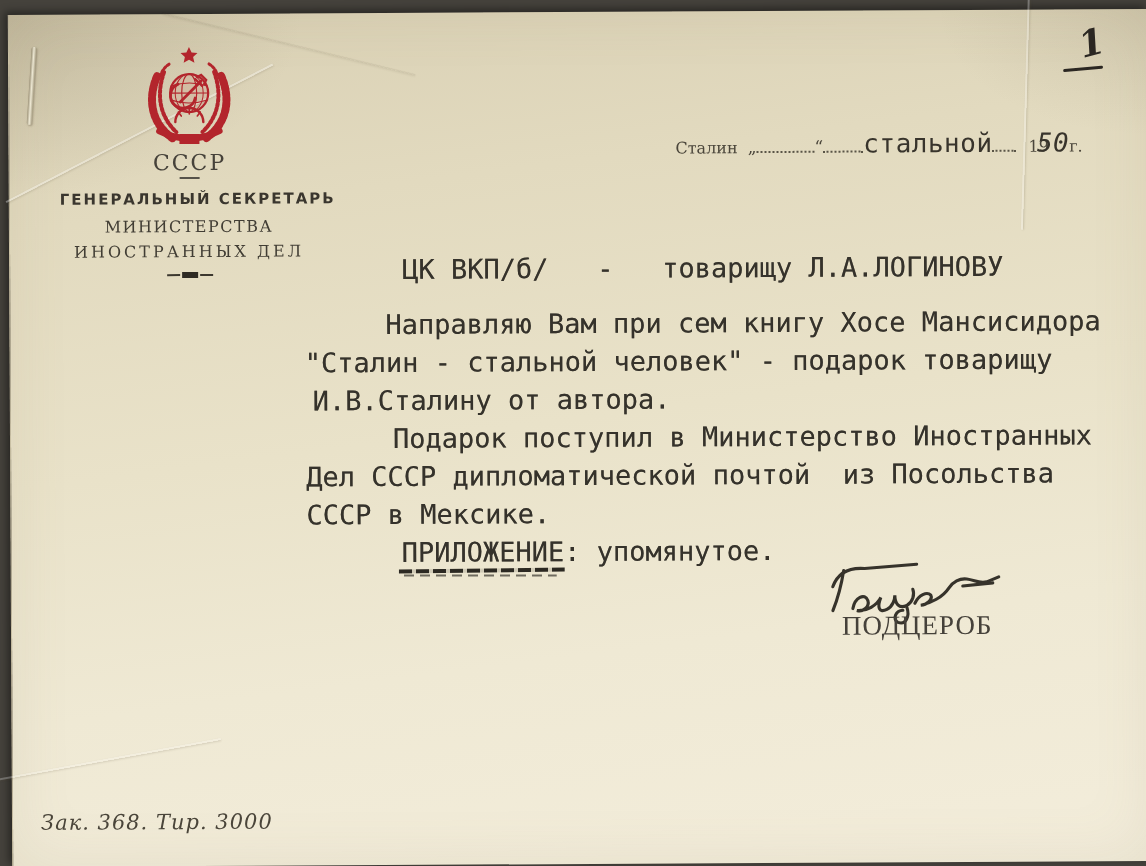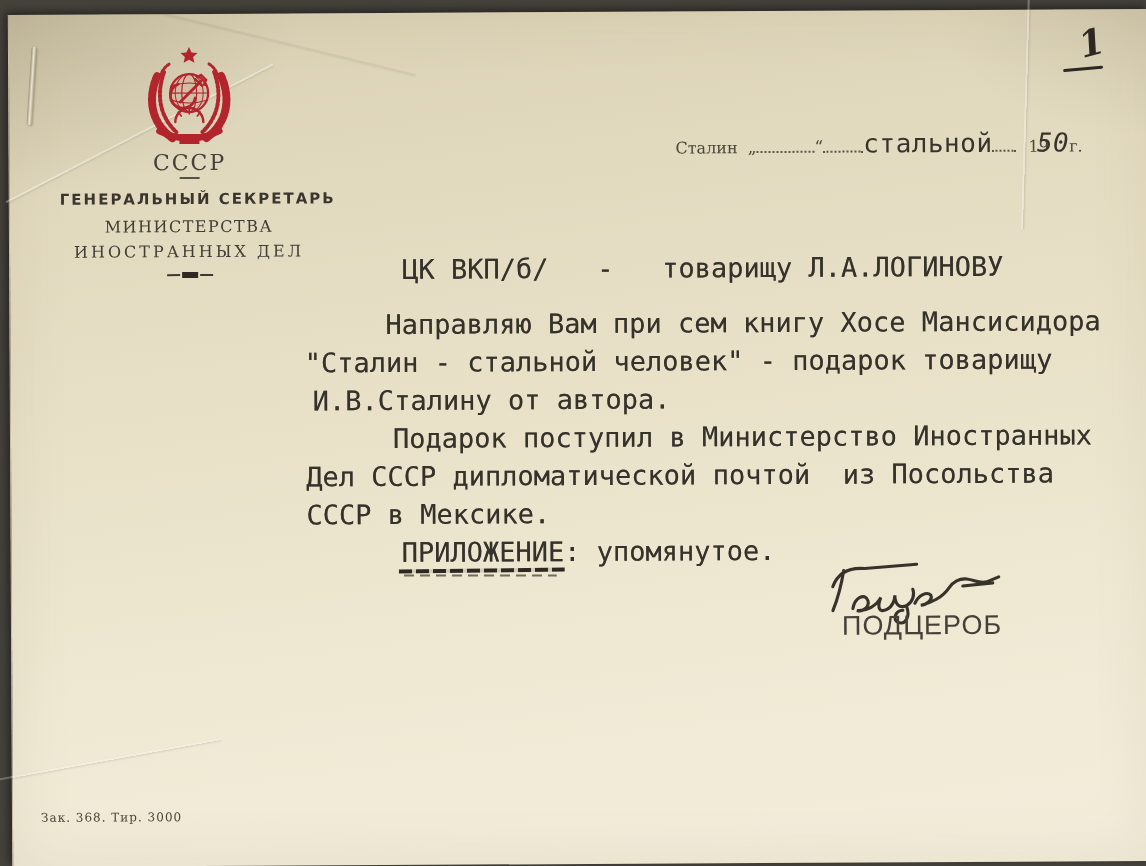--- a/index.html
+++ b/index.html
@@ -99,28 +99,28 @@
   }
   .u-dashed::before{
     content:"";position:absolute;left:2px;right:8px;bottom:-11px;height:2px;
     background:repeating-linear-gradient(90deg,rgba(44,41,34,0.65) 0 10px, transparent 10px 16px);
     transform:rotate(0.3deg);
   }
 
   
   .sig-hand{position:absolute;left:805px;top:548px;width:200px;height:74px;}
   .sig-typed{
-    position:absolute;left:830px;top:600px;font-family:Liberation Sans, sans-serif;
+    position:absolute;left:830px;top:600px;font-family:Liberation Serif, serif;
     font-size:27px;letter-spacing:1px;color:#45413a;white-space:pre;
   }
 
   
   .footer{
     position:absolute;left:28px;top:796px;
-    font-size:12px;letter-spacing:1px;color:#4a453a;white-space:nowrap;
+    font-size:21px;letter-spacing:1px;color:#4a453a;white-space:nowrap;font-style:italic;
   }
 </style>
 </head>
 <body>
 
 <div class="scan">
   <div class="paper">
 
     <div class="crease c1"></div>
     <div class="crease c2"></div>

